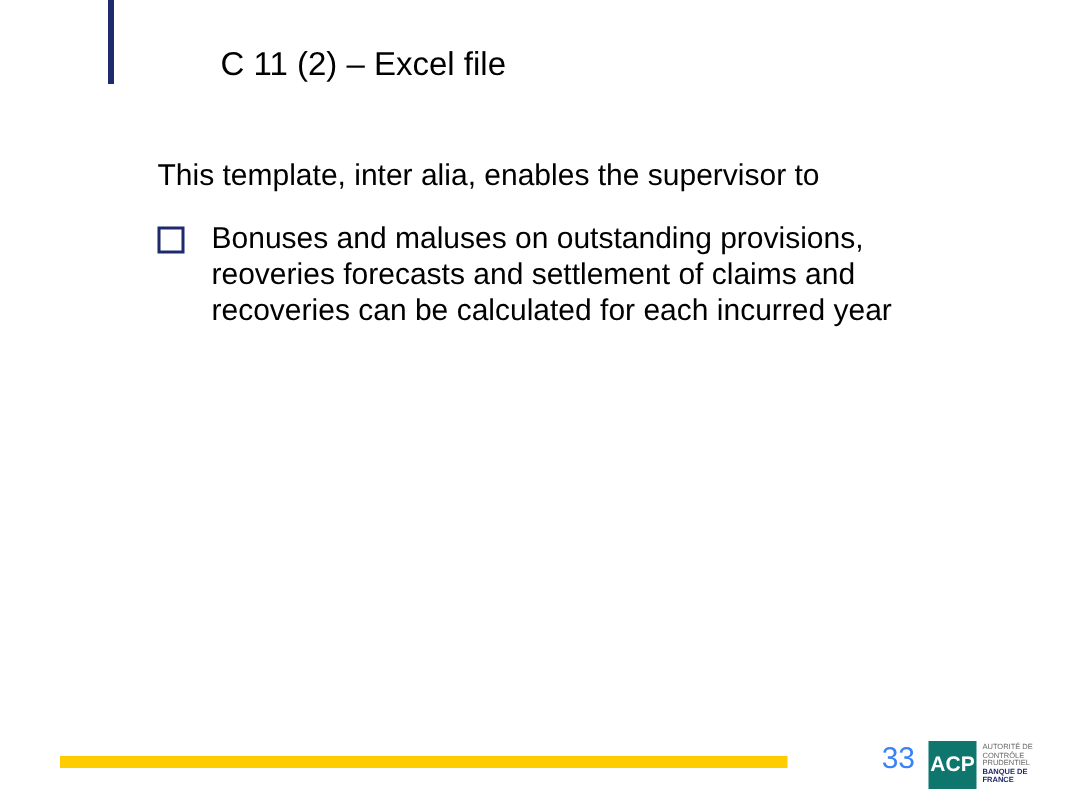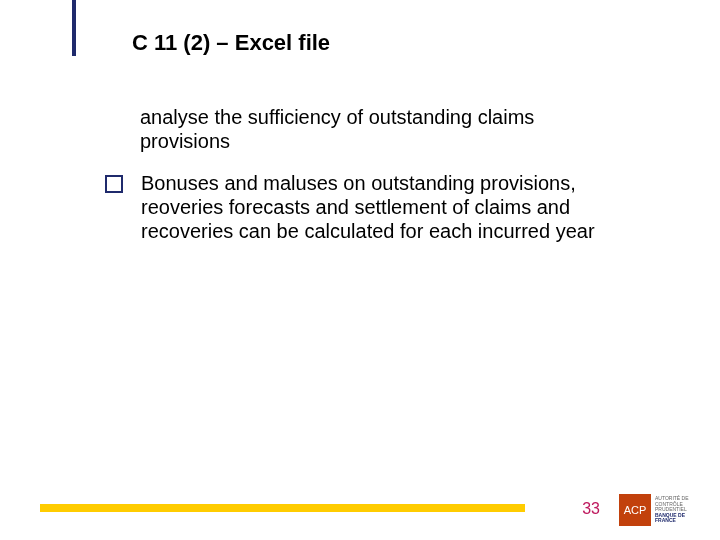--- a/index.html
+++ b/index.html
@@ -16,24 +16,24 @@
   .title-rule {
     position: absolute;
     left: 72px;
     top: 0;
     width: 4px;
     height: 56px;
     background: #1f2a6c;
   }
   .title {
     position: absolute;
-    left: 132px;
+    left: 147px;
     top: 30px;
     font-size: 22px;
-    font-weight: bold;
+    font-weight: normal;
     color: #000000;
   }
   .content {
     position: absolute;
     left: 105px;
     top: 105px;
     width: 520px;
     font-size: 20px;
     line-height: 1.2;
   }
@@ -62,40 +62,40 @@
   .footer-bar {
     position: absolute;
     left: 40px;
     bottom: 28px;
     width: 485px;
     height: 8px;
     background: #ffcc00;
   }
   .page-num {
     position: absolute;
-    right: 120px;
+    right: 110px;
     bottom: 22px;
-    font-size: 16px;
-    color: #be185d;
+    font-size: 20px;
+    color: #3b82f6;
   }
   .logo {
     position: absolute;
     right: 20px;
     bottom: 14px;
     display: flex;
     align-items: center;
     gap: 4px;
   }
   .logo-badge {
     width: 32px;
     height: 32px;
-    background: #c2410c;
+    background: #0f766e;
     color: #ffffff;
-    font-size: 11px;
-    font-weight: normal;
+    font-size: 14px;
+    font-weight: bold;
     display: flex;
     align-items: center;
     justify-content: center;
     text-align: center;
     line-height: 1.1;
   }
   .logo-text {
     font-size: 5px;
     color: #666;
     line-height: 1.1;
@@ -108,21 +108,21 @@
   }
 </style>
 </head>
 <body>
 
 <div class="title-rule"></div>
 <div class="title">C 11 (2) – Excel file</div>
 
 <div class="content">
   <div class="intro">
-    <span class="intro-hang">analyse the sufficiency of outstanding claims provisions</span>
+    <span>This template, inter alia, enables the supervisor to</span>
   </div>
 
   <div class="bullet-wrap">
     <div class="bullet-box"></div>
     <div class="bullet-text">Bonuses and maluses on outstanding provisions, reoveries forecasts and settlement of claims and recoveries can be calculated for each incurred year</div>
   </div>
 
 
 </div>
 

